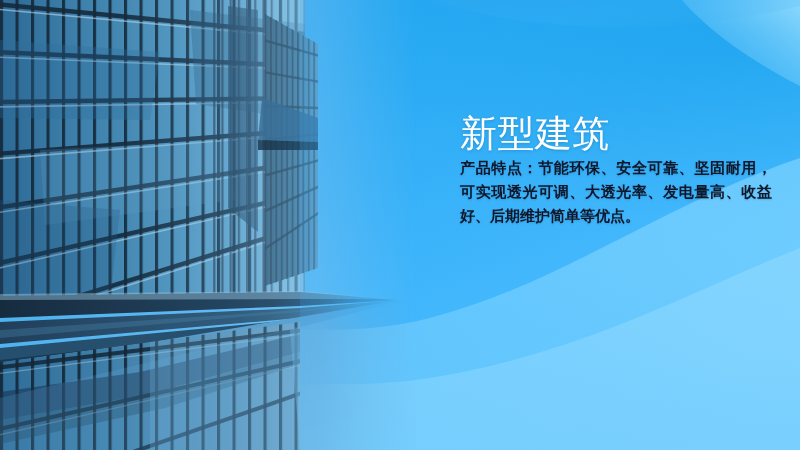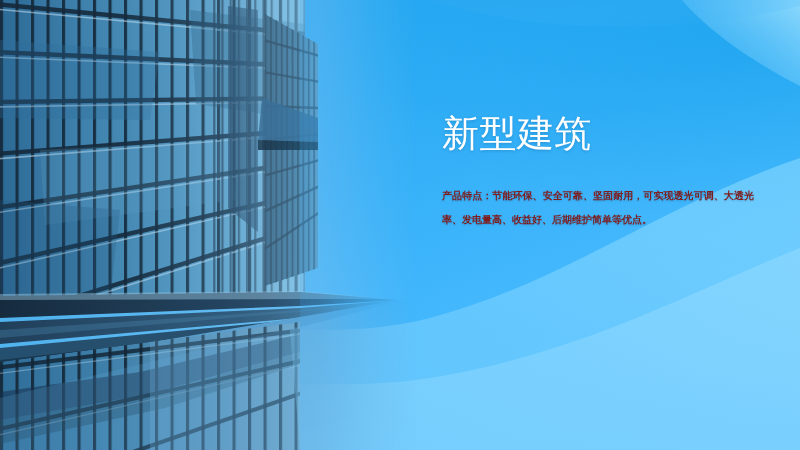--- a/index.html
+++ b/index.html
@@ -44,39 +44,38 @@
     width:430px; height:450px;
     overflow:hidden;
     -webkit-mask-image:linear-gradient(to right, #000 0%, #000 63%, rgba(0,0,0,.85) 74%, rgba(0,0,0,.35) 86%, rgba(0,0,0,0) 97%);
             mask-image:linear-gradient(to right, #000 0%, #000 63%, rgba(0,0,0,.85) 74%, rgba(0,0,0,.35) 86%, rgba(0,0,0,0) 97%);
   }
   .photo svg{ display:block; width:430px; height:450px; }
 
   
   .copy{
     position:absolute;
-    left:442px; top:112px;
+    left:460px; top:112px;
     width:320px;
   }
   .headline{
     color:#ffffff;
     font-size:37px;
     line-height:44px;
     font-weight:400;
     letter-spacing:.5px;
     text-shadow:0 1px 3px rgba(10,70,120,.28);
     white-space:nowrap;
   }
   .headline .ln{ display:block; }
   .headline .ln2{ margin-top:2px; }
 
   .features{
-    margin-top:28px;
-    color:#7f1d1d;
-    font-size:10px;
+    color:#0f172a;
+    font-size:15px;
     line-height:24px;
     font-weight:700;
     width:312px;
     text-shadow:0 1px 2px rgba(10,70,120,.22);
     text-align:justify;
   }
 </style>
 </head>
 <body>
 

